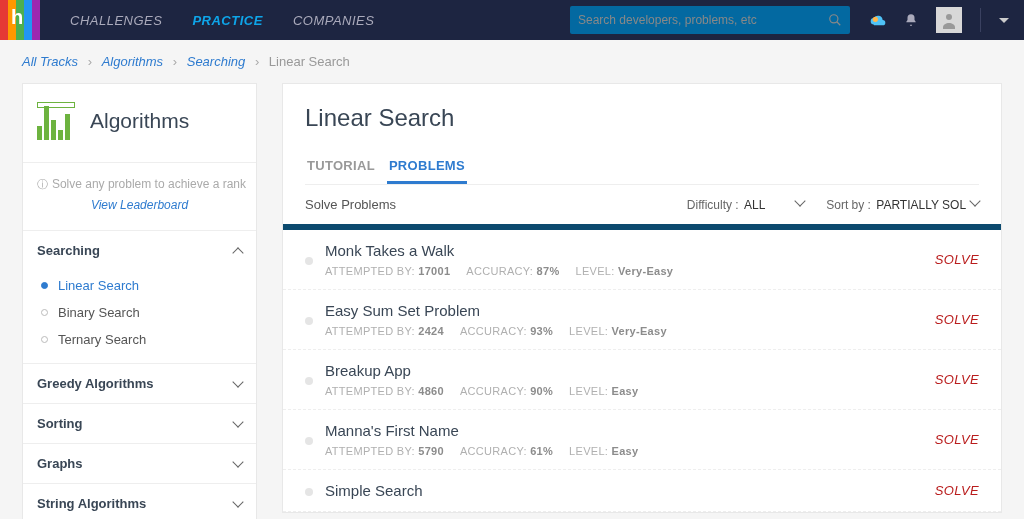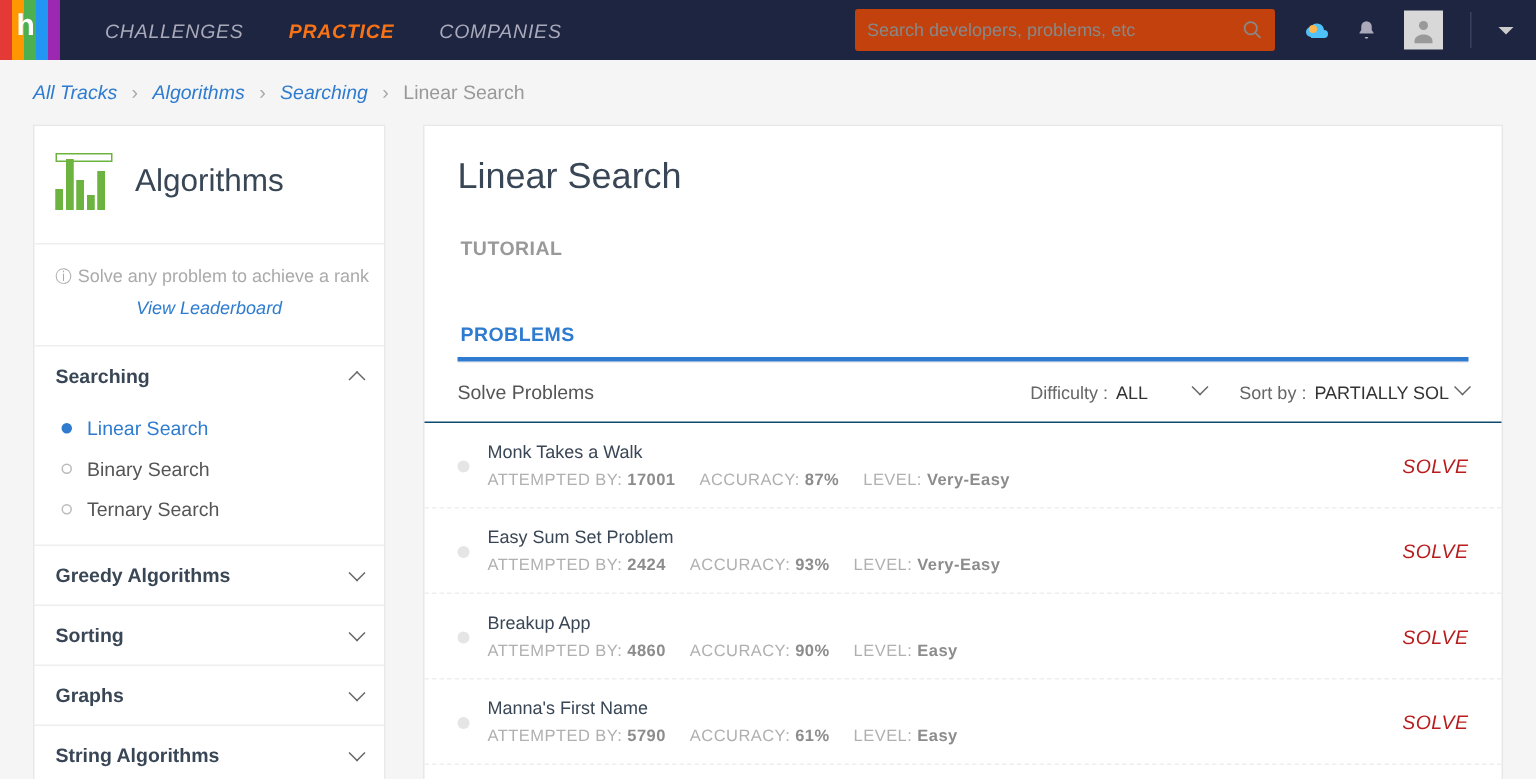--- a/index.html
+++ b/index.html
@@ -11,23 +11,23 @@
   .logo { width: 40px; height: 40px; display: flex; margin-right: 30px; }
   .logo-col { width: 8px; height: 100%; }
   .lc1 { background: #e53935; }
   .lc2 { background: #ff9800; }
   .lc3 { background: #4caf50; }
   .lc4 { background: #2196f3; }
   .lc5 { background: #9c27b0; }
   .logo-h { position: absolute; color: #fff; font-weight: bold; font-size: 20px; margin-left: 11px; margin-top: 6px; }
   .nav { display: flex; gap: 30px; }
   .nav-item { color: #aab; font-size: 13px; letter-spacing: 0.5px; font-weight: 500; }
-  .nav-item.active { color: #f97316; font-weight: bold; }
+  .nav-item.active { color: #0ea5e9; font-weight: bold; }
   .spacer { flex: 1; }
-  .search-box { background: #c2410c; height: 28px; width: 280px; display: flex; align-items: center; padding: 0 8px; border-radius: 2px; }
+  .search-box { background: #0369a1; height: 28px; width: 280px; display: flex; align-items: center; padding: 0 8px; border-radius: 2px; }
   .search-box input { background: transparent; border: none; color: #ccc; font-size: 12px; flex: 1; outline: none; }
   .search-box input::placeholder { color: #888; }
   .icon-search { width: 14px; height: 14px; }
   .hdr-icons { display: flex; align-items: center; gap: 18px; margin-left: 20px; }
   .avatar { width: 26px; height: 26px; background: #d8d8d8; display: flex; align-items: center; justify-content: center; }
   .avatar svg { width: 18px; height: 18px; fill: #999; }
   .vsep { width: 1px; height: 24px; background: #3a4160; }
   .caret-down { width: 0; height: 0; border-left: 5px solid transparent; border-right: 5px solid transparent; border-top: 5px solid #ccc; }
 
   
@@ -53,31 +53,31 @@
   .sect-items { padding: 2px 0 10px 0; }
   .sect-item { display: flex; align-items: center; padding: 6px 14px 6px 18px; font-size: 13px; color: #555; cursor: pointer; }
   .sect-item.active { color: #2e7bcf; }
   .bullet { width: 7px; height: 7px; border-radius: 50%; border: 1px solid #bbb; margin-right: 10px; }
   .sect-item.active .bullet { background: #2e7bcf; border-color: #2e7bcf; }
 
   
   .main { flex: 1; background: #fff; border: 1px solid #e8e8e8; }
   .main-hdr { padding: 20px 22px 0; }
   .page-title { font-size: 24px; color: #394655; font-weight: 400; margin-bottom: 18px; }
-  .tabs { display: flex; gap: 26px; border-bottom: 1px solid #eee; flex-direction: column; }
+  .tabs { display: flex; gap: 10px; border-bottom: 1px solid #eee; }
   .tab { font-size: 13px; font-weight: bold; letter-spacing: 0.3px; color: #999; padding: 8px 2px; cursor: pointer; }
   .tab.active { color: #2e7bcf; border-bottom: 3px solid #2e7bcf; }
-  .probs-top { display: flex; align-items: center; justify-content: space-between; padding: 12px 22px; border-bottom: 1px solid #0c4a6e; font-size: 13px; color: #555; }
+  .probs-top { display: flex; align-items: center; justify-content: space-between; padding: 12px 22px; border-bottom: 6px solid #0c4a6e; font-size: 13px; color: #555; }
   .filters { display: flex; gap: 22px; align-items: center; color: #666; font-size: 12px; }
   .filters .val { color: #333; margin-left: 2px; }
   .probs { }
   .prob { padding: 12px 22px; border-bottom: 1px dashed #eee; display: flex; align-items: center; }
   .pbul { width: 8px; height: 8px; border-radius: 50%; background: #e5e5e5; margin-right: 12px; margin-top: 2px; flex-shrink: 0; }
   .pinfo { flex: 1; }
-  .pname { font-size: 12px; color: #394655; }
+  .pname { font-size: 15px; color: #394655; }
   .pmeta { font-size: 11px; color: #b0b0b0; margin-top: 6px; letter-spacing: 0.3px; }
   .pmeta .mv { color: #8c8c8c; font-weight: bold; margin-right: 16px; }
   .solve { color: #b91c1c; font-size: 13px; font-weight: 500; letter-spacing: 0.3px; }
 
   
   .info-ico { font-size: 11px; margin-right: 4px; }
 
   
   .algo-ico { width: 38px; height: 38px; position: relative; }
   .algo-ico span { position: absolute; bottom: 0; width: 5px; background: #6db33f; border: 1px solid #6db33f; }

